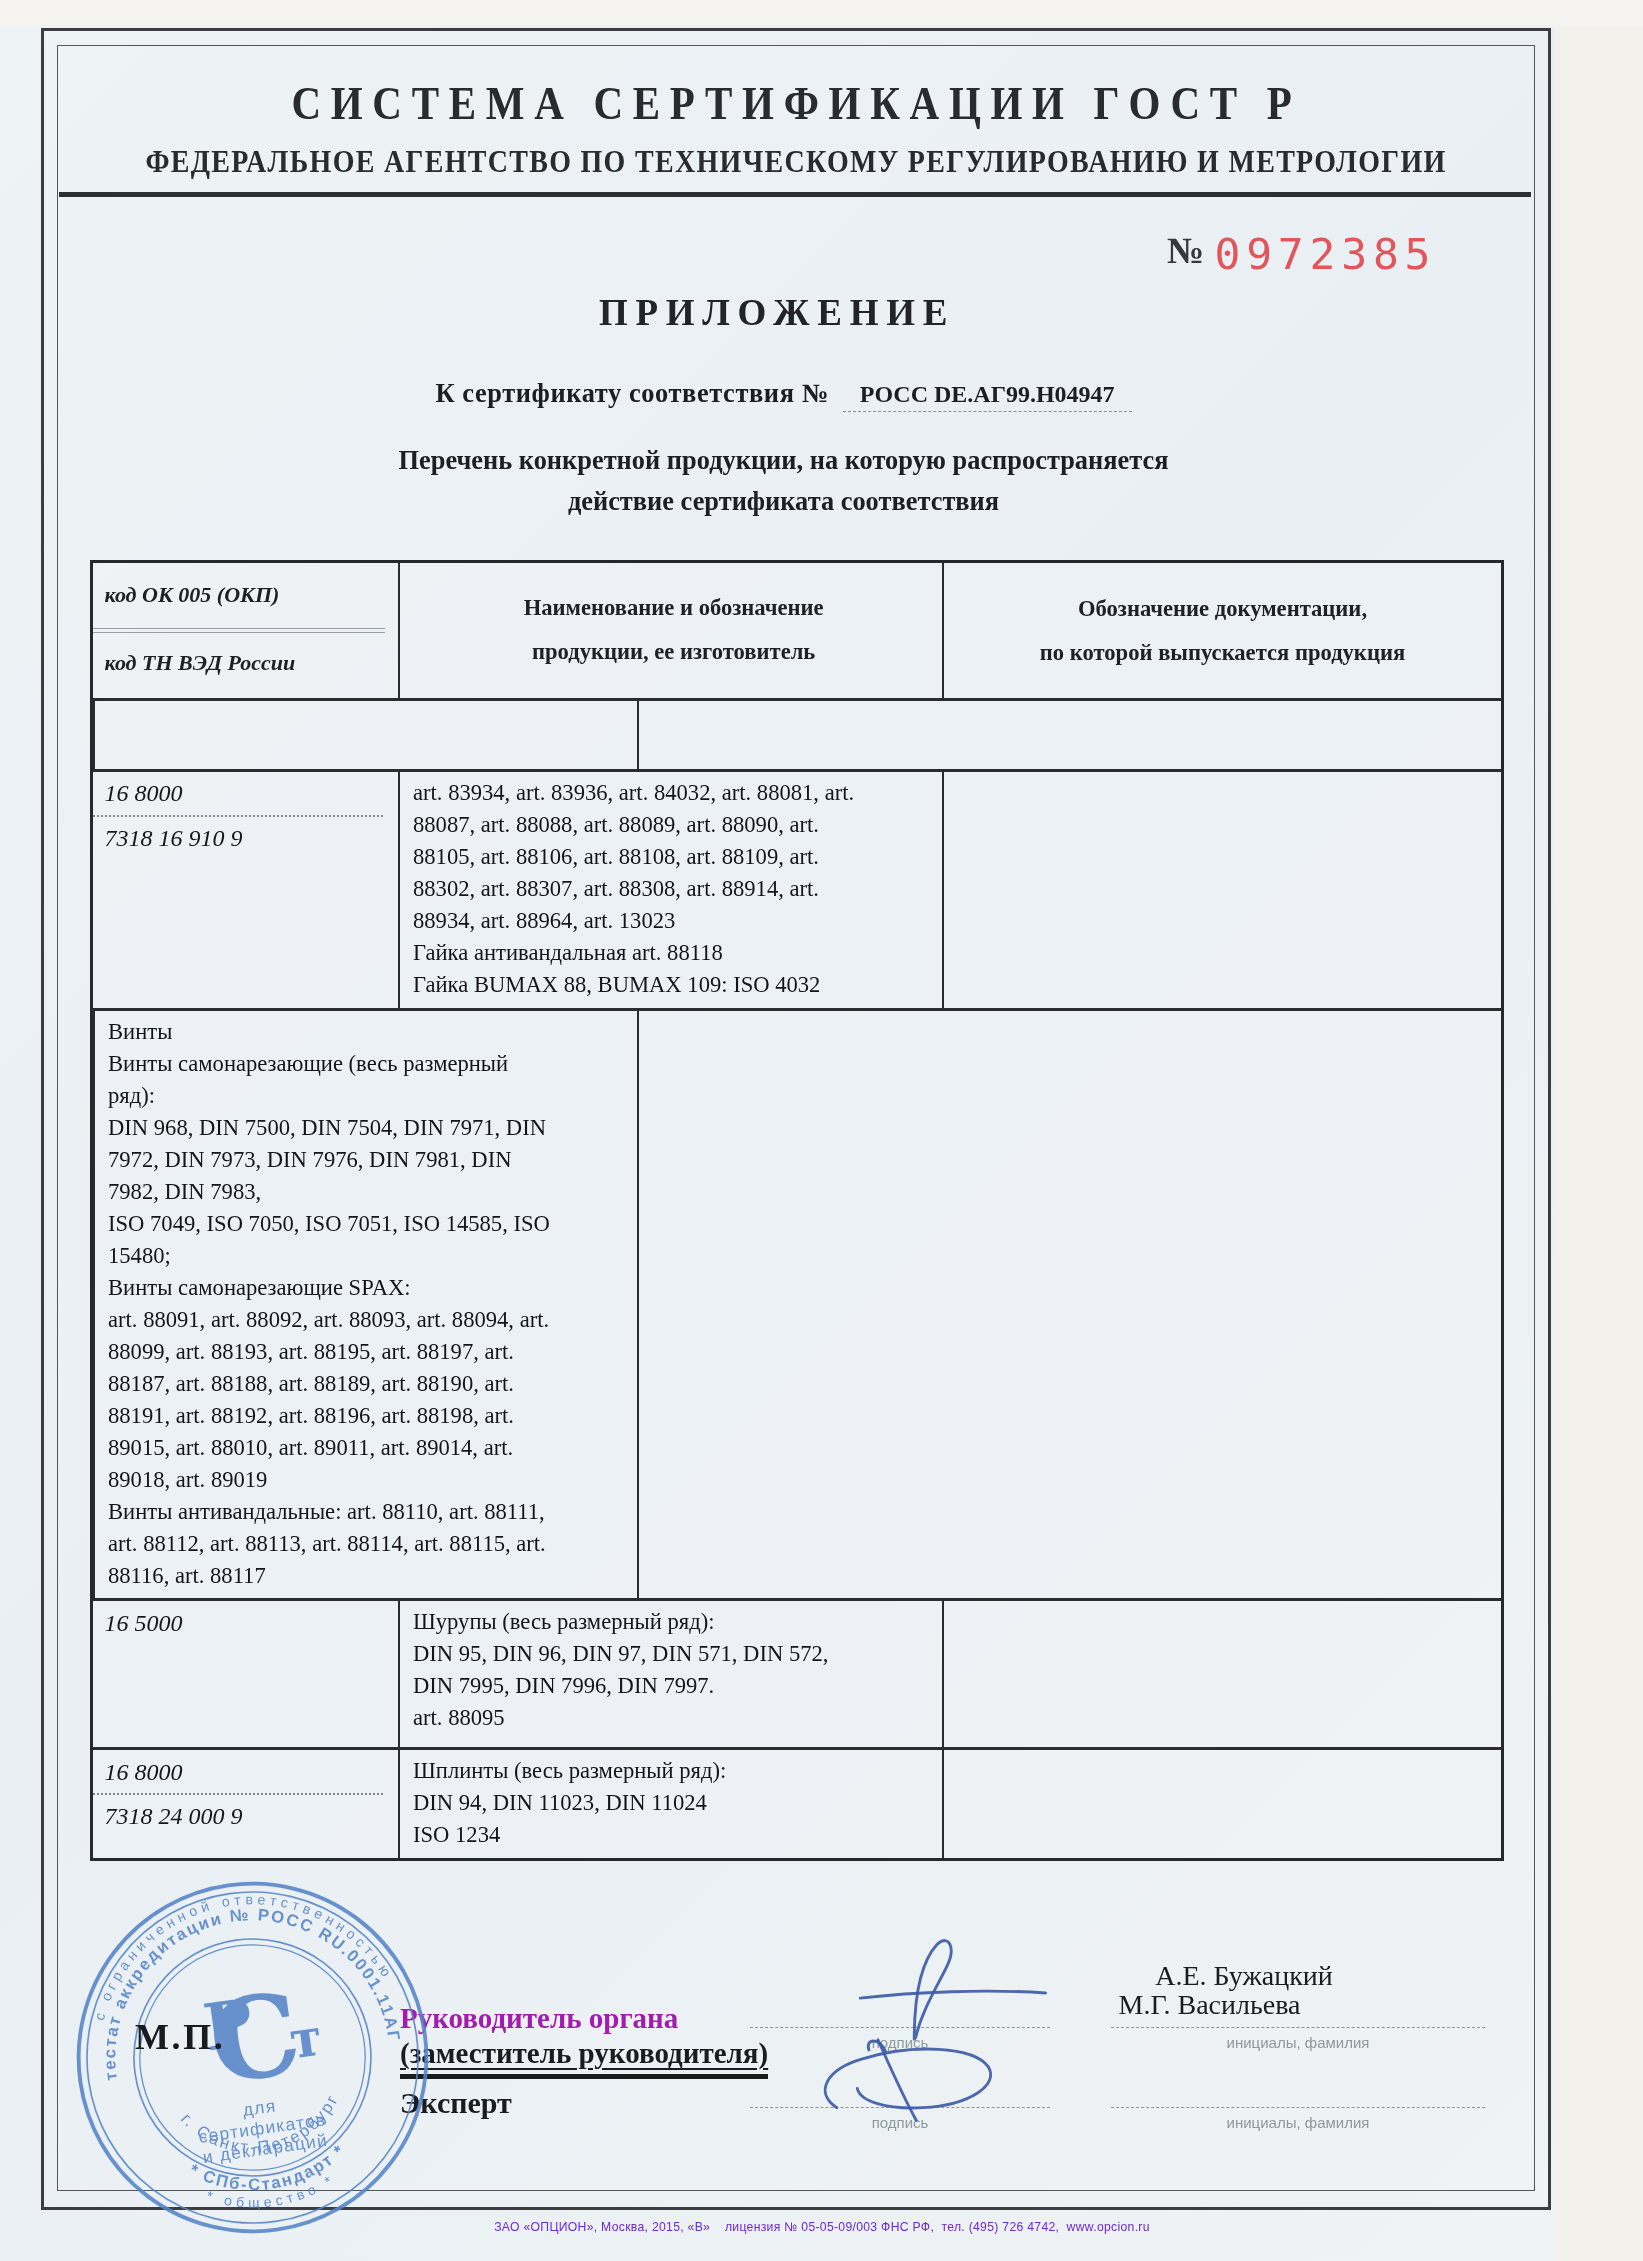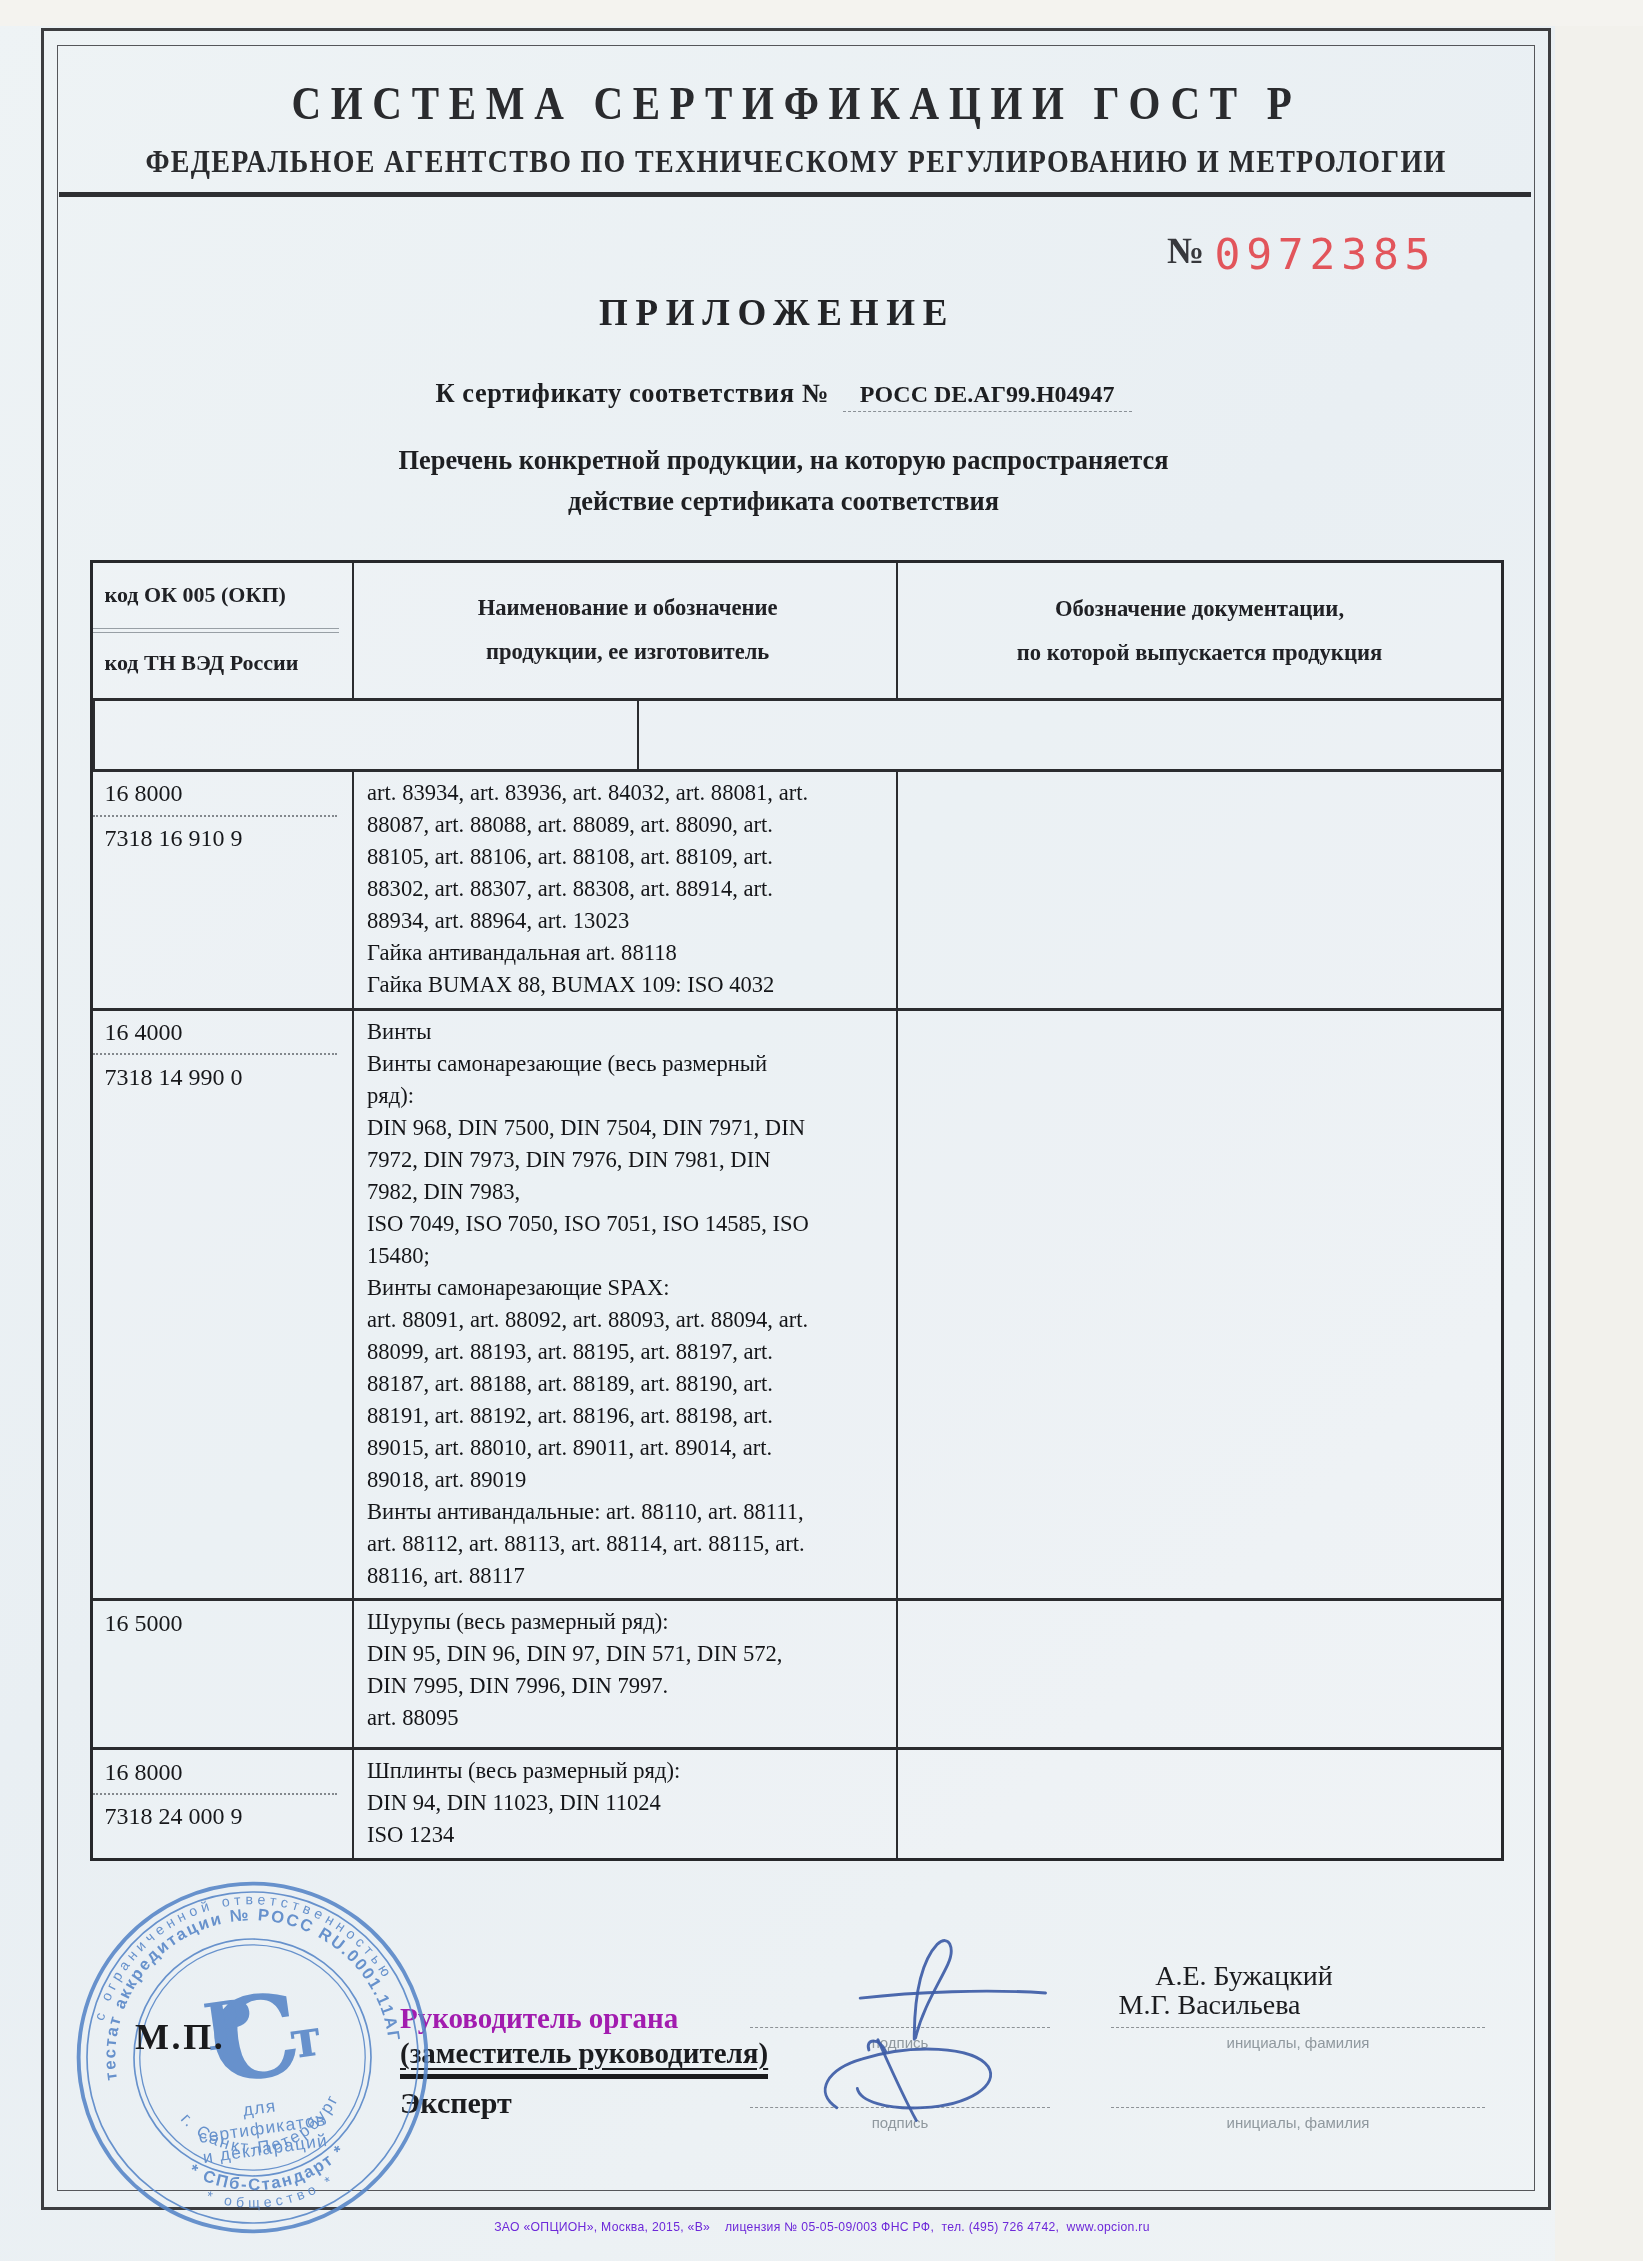--- a/index.html
+++ b/index.html
@@ -49,21 +49,21 @@
   }
   .list-heading{
     left:71px;right:148px;top:440px;text-align:center;
     font-size:26.4px;font-weight:700;line-height:41px;white-space:pre-line;color:#1e1f22;
   }
 
   
   .tbl{left:90px;top:560px;width:1408px;border:3.9px solid #27282b;background:rgba(255,255,255,0.12);}
   .trow{display:flex;border-top:3.2px solid #2b2c2f;}
   .trow.first{border-top:none;}
-  .c1{width:259px;flex:0 0 auto;box-sizing:border-box;padding:6.4px 6.4px 6.4px 11.6px;}
+  .c1{width:305px;flex:0 0 auto;box-sizing:border-box;padding:6.4px 6.4px 6.4px 11.6px;font-style:italic;}
   .c2{width:546px;flex:0 0 auto;box-sizing:border-box;border-left:2.6px solid #2b2c2f;border-right:2.6px solid #2b2c2f;padding:5.2px 7.7px 6.4px 13px;}
   .c3{flex:1 1 auto;}
   .code{font-size:24px;line-height:30px;color:#17181b;}
   .dotline{border-bottom:2.6px dotted #83888d;margin:6.4px 9px 6.4px -11.6px;height:0;}
   .prod{font-size:22.6px;line-height:32px;white-space:pre-line;color:#141518;}
   .hrow{min-height:135px;}
   .hrow .c1{padding-top:19.3px;}
   .hlab{font-size:22px;font-weight:600;color:#202125;}
   .hsplit{height:3.9px;border-top:1.3px solid #989fa5;border-bottom:1.3px solid #989fa5;margin:19.3px 6.4px 17px -11.6px;}
   .hcenter{display:flex;align-items:center;justify-content:center;text-align:center;
@@ -176,25 +176,20 @@
 88105, art. 88106, art. 88108, art. 88109, art.
 88302, art. 88307, art. 88308, art. 88914, art.
 88934, art. 88964, art. 13023
 Гайка антивандальная  art. 88118
 Гайка BUMAX 88, BUMAX 109: ISO 4032</div>
     </div>
     <div class="c3"></div>
   </div>
 
   <div class="trow r2">
-    <div class="c1">
-      <div class="code">16 4000</div>
-      <div class="dotline"></div>
-      <div class="code">7318 14 990 0</div>
-    </div>
     <div class="c2">
       <div class="prod">Винты
 Винты самонарезающие  (весь размерный
 ряд):
 DIN 968, DIN 7500, DIN 7504, DIN 7971, DIN
 7972, DIN 7973, DIN 7976, DIN 7981, DIN
 7982, DIN 7983,
 ISO 7049, ISO 7050, ISO 7051, ISO 14585, ISO
 15480;
 Винты самонарезающие SPAX:

